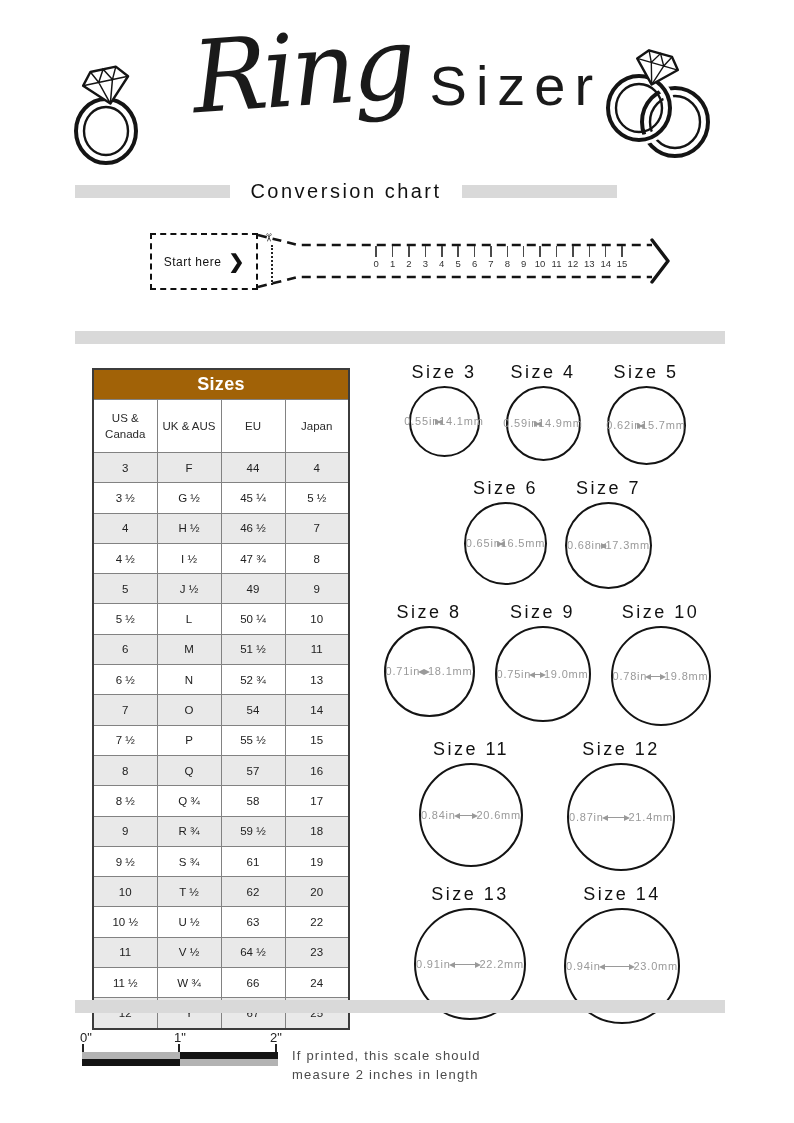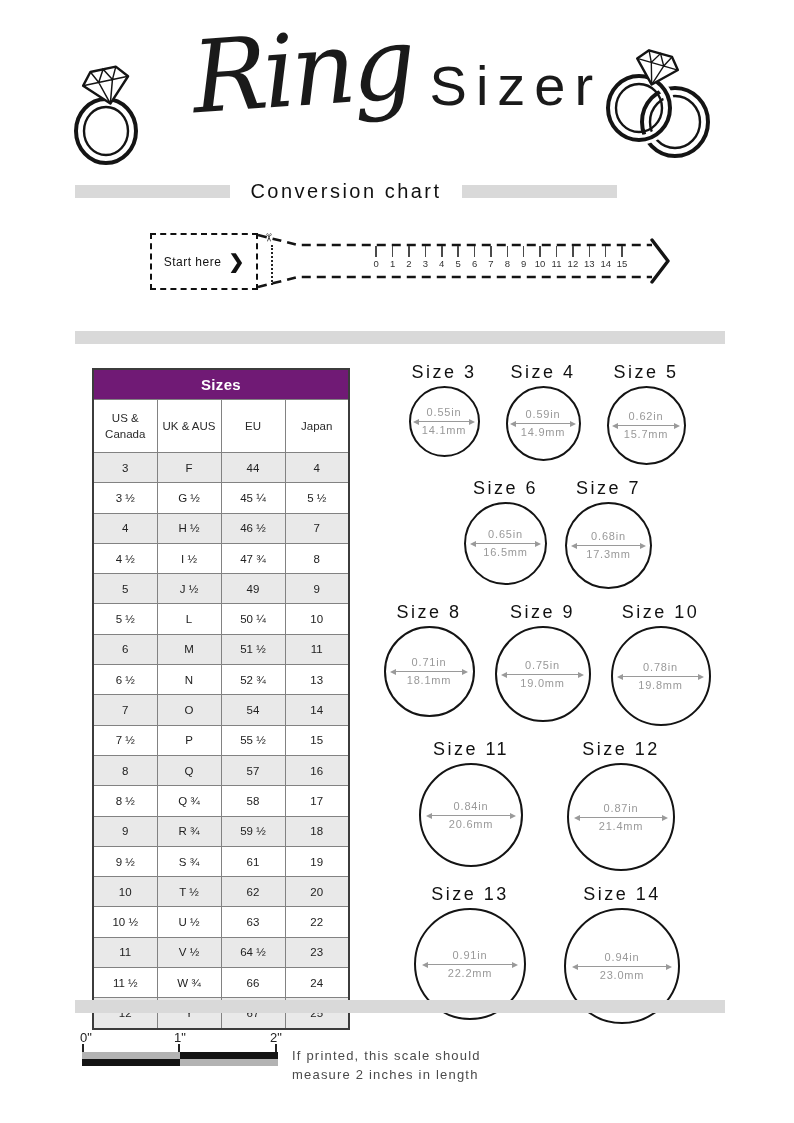--- a/index.html
+++ b/index.html
@@ -33,33 +33,33 @@
   .ruler-mark{width:16.4px;display:flex;flex-direction:column;align-items:center;}
   .ruler-mark::before{content:"";width:1.5px;height:11px;background:#4a4a4a;margin-bottom:1px;}
   .ruler-num{font-size:9.5px;color:#333;}
   
   .divider{position:absolute;left:75px;width:650px;height:13px;background:#d9d9d9;}
   .divider-top{top:331px;} .divider-bottom{top:1000px;}
   
   .conv-table{position:absolute;left:92px;top:368px;width:258px;border-collapse:collapse;
     border:2px solid #3c3c3c;table-layout:fixed;}
   .conv-table td,.conv-table th{border:1px solid #828282;text-align:center;vertical-align:middle;}
-  .tbl-title{background:#701a75;color:#ffffff;font-size:15px;font-weight:700;height:27px;letter-spacing:0.3px;}
+  .tbl-title{background:#a16207;color:#ffffff;font-size:18px;font-weight:700;height:27px;letter-spacing:0.3px;}
   .tbl-colhead th{height:50px;font-size:11.5px;font-weight:400;color:#2b2b2b;background:#fff;line-height:1.4;}
   .conv-table tbody td{height:27.3px;font-size:11.5px;color:#222;background:#fff;}
   .conv-table tbody tr.alt td{background:#e9e9e9;}
   
   .circles-area{position:absolute;left:366px;top:362px;width:362px;display:flex;flex-direction:column;align-items:center;}
   .crow{display:flex;justify-content:center;align-items:flex-start;margin-bottom:13px;}
   .crow-0{gap:26px;} .crow-1{gap:18px;margin-left:22px;} .crow-2{gap:20px;} .crow-3{gap:44px;} .crow-4{gap:38px;}
   .circle-item{display:flex;flex-direction:column;align-items:center;}
   .circle-title{font-size:18px;letter-spacing:2.5px;color:#111;margin-bottom:3px;white-space:nowrap;}
   .ring-circle{
     border:2.6px solid #141414;border-radius:50%;box-sizing:border-box;background:#fff;
-    display:flex;flex-direction:column;align-items:center;justify-content:center;
+    display:flex;flex-direction:row;align-items:center;justify-content:center;
   }
   .dim-text{font-size:11px;color:#999999;letter-spacing:0.8px;line-height:1;white-space:nowrap;}
   .dia-line{width:86%;height:0;border-top:1.6px solid #9a9a9a;position:relative;margin:3px 0;}
   .dia-line::before{content:"";position:absolute;left:-2px;top:-2.9px;width:0;height:0;
     border-style:solid;border-width:3.2px 6.5px 3.2px 0;border-color:transparent #9a9a9a transparent transparent;}
   .dia-line::after{content:"";position:absolute;right:-2px;top:-2.9px;width:0;height:0;
     border-style:solid;border-width:3.2px 0 3.2px 6.5px;border-color:transparent transparent transparent #9a9a9a;}
   
   .scale-wrap{position:absolute;left:80px;top:1030px;width:480px;height:64px;}
   .scale-label{position:absolute;top:0;font-size:13px;color:#222;}

